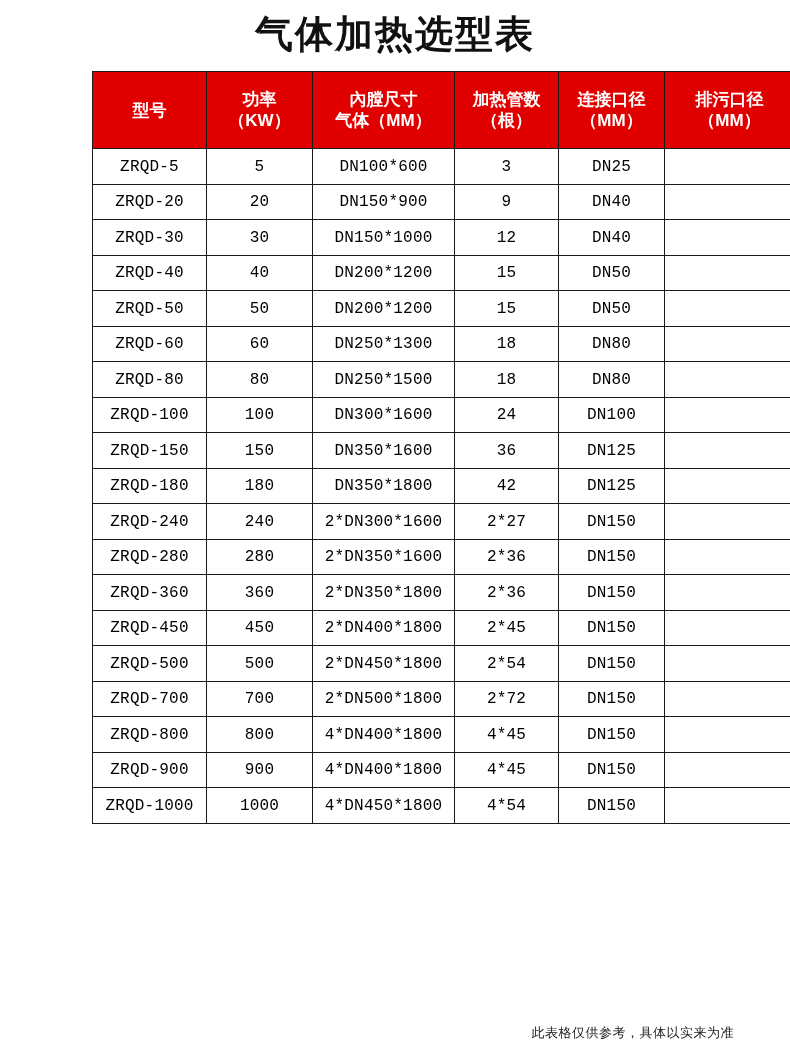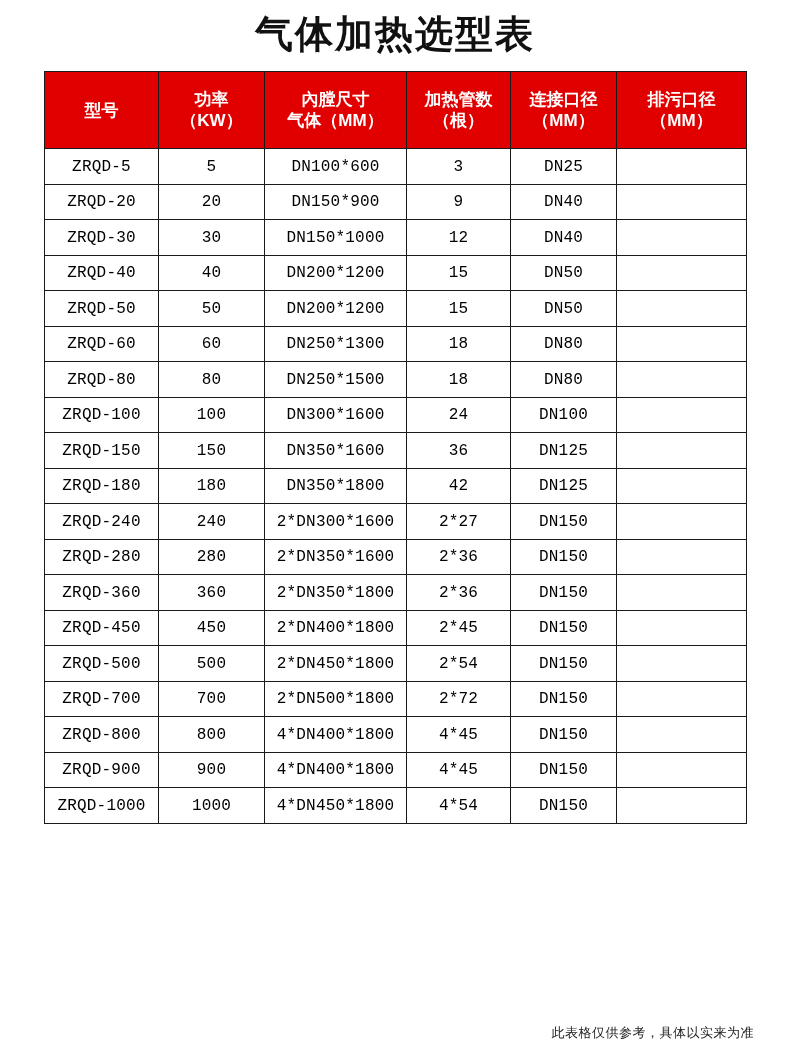--- a/index.html
+++ b/index.html
@@ -26,20 +26,21 @@
     font-size: 38px;
     font-weight: 700;
     letter-spacing: 2px;
     color: #111;
     padding-top: 10px;
     padding-bottom: 12px;
     line-height: 1.3;
   }
   .table-wrap {
     padding: 0 44px 0 44px;
+    margin-left: 48px;
   }
   table.spec {
     border-collapse: collapse;
     width: 702px;
     table-layout: fixed;
     font-family: "Liberation Mono", monospace;
   }
   table.spec th, table.spec td {
     border: 1px solid #1a1a1a;
     text-align: center;
@@ -63,21 +64,21 @@
     padding: 0 2px;
   }
   col.c0 { width: 114px; }
   col.c1 { width: 106px; }
   col.c2 { width: 142px; }
   col.c3 { width: 104px; }
   col.c4 { width: 106px; }
   col.c5 { width: 130px; }
   .footnote {
     position: absolute;
-    right: 36px;
+    right: 56px;
     bottom: 16px;
     font-family: "Liberation Sans", sans-serif;
     font-size: 13px;
     color: #222;
     letter-spacing: 0.5px;
   }
   .hdr-line { display: block; }
 </style>
 </head>
 <body>

